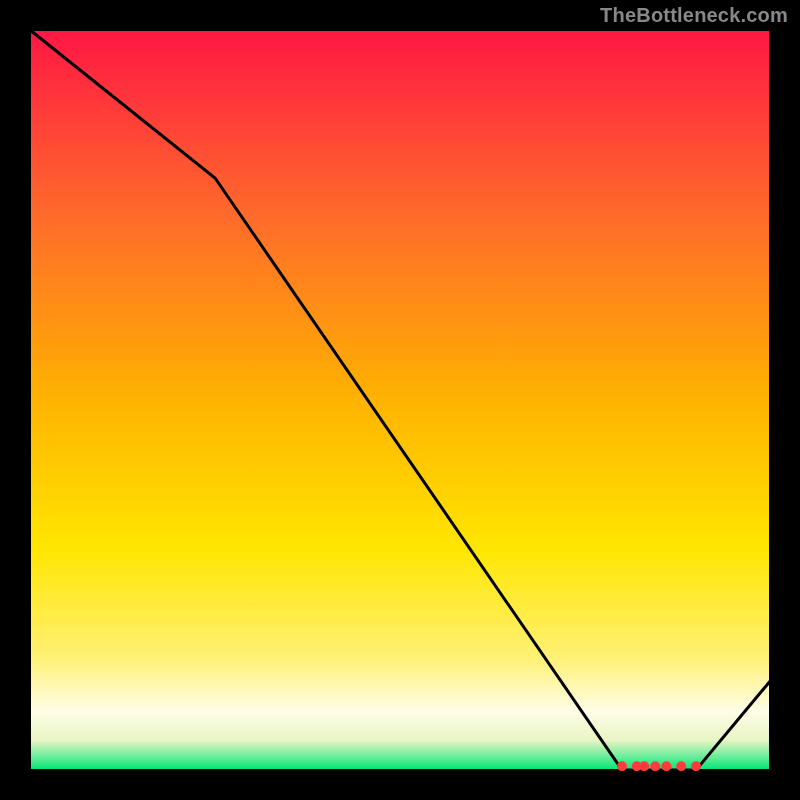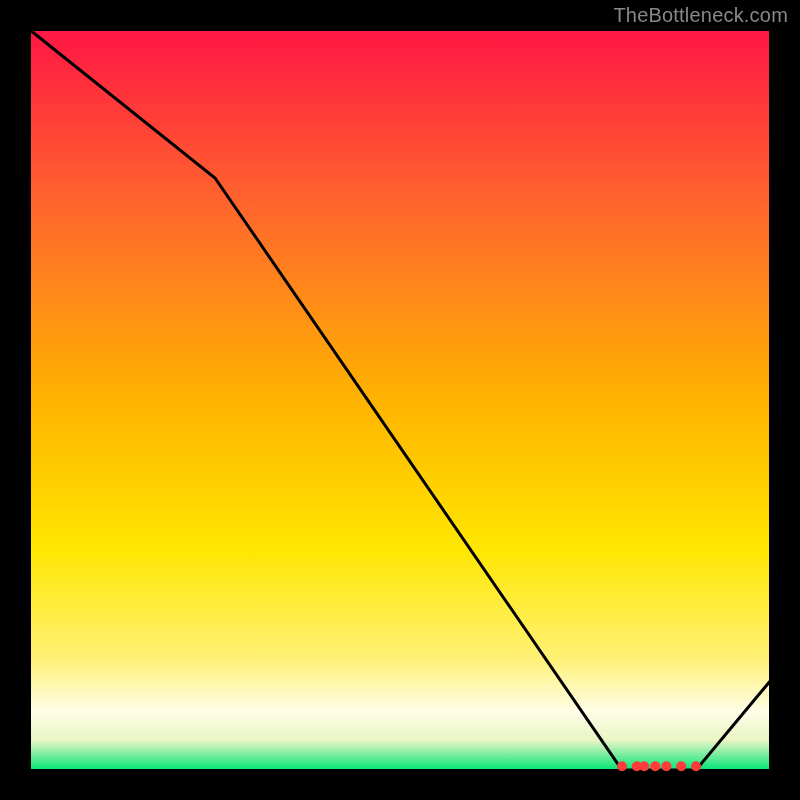--- a/index.html
+++ b/index.html
@@ -10,21 +10,21 @@
     background: #000;
     font-family: Arial, Helvetica, sans-serif;
     overflow: hidden;
   }
   .attribution {
     position: absolute;
     top: 4px;
     right: 12px;
     color: #888;
     font-size: 20px;
-    font-weight: 400;
+    font-weight: 700;
     letter-spacing: 0.2px;
   }
   svg {
     display: block;
   }
 </style>
 </head>
 <body>
 
 <div class="attribution">TheBottleneck.com</div>

